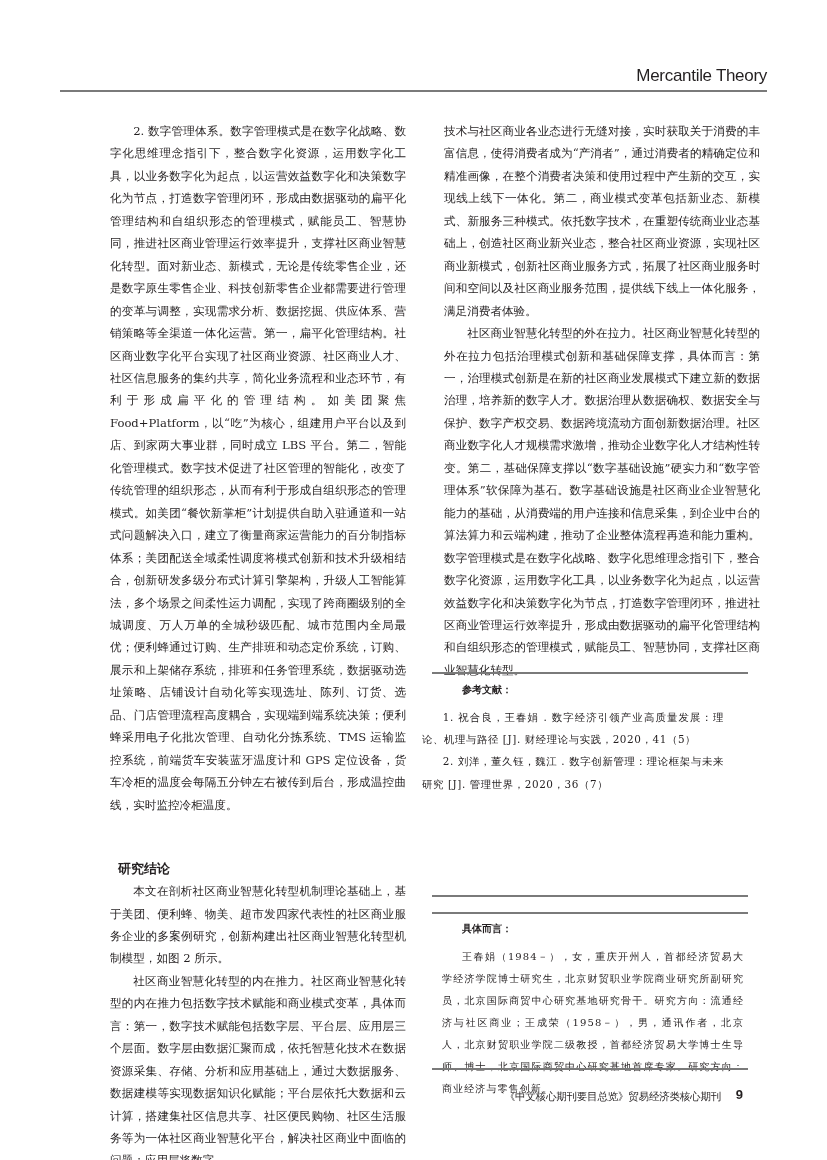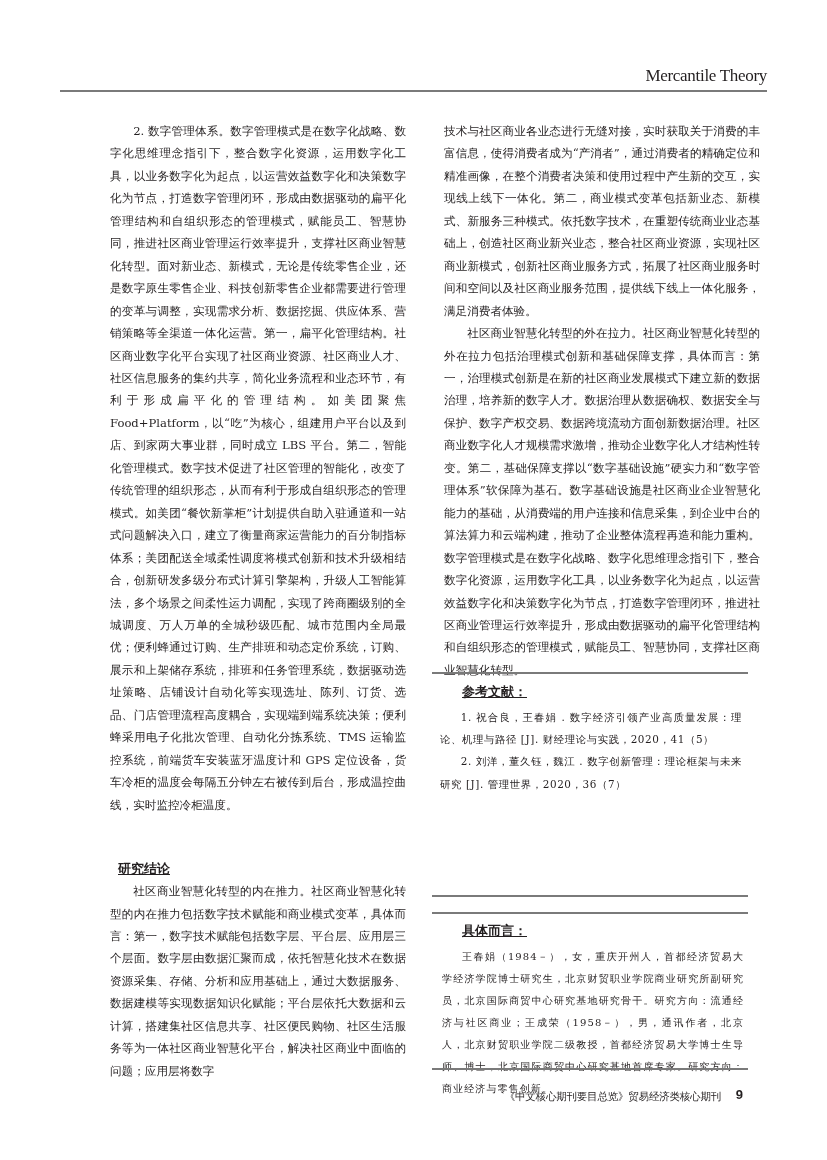--- a/index.html
+++ b/index.html
@@ -1,51 +1,52 @@
 <!DOCTYPE html>
 <html><head>
 <meta charset="utf-8">
 <style>
   html, body { margin: 0; padding: 0; background: #ffffff; }
   body { width: 827px; height: 1160px; position: relative; overflow: hidden;
          font-family: "DejaVu Serif", "Liberation Serif", serif; color: #231f20; }
-  .header-title { position: absolute; right: 60px; top: 66px; font-family: Liberation Serif, serif;
+  .header-title { position: absolute; right: 60px; top: 66px; font-family: Liberation Sans, sans-serif;
                   font-size: 17px; letter-spacing: -0.3px; color: #231f20; }
   .header-rule { position: absolute; left: 60px; width: 707px; top: 90px; height: 0; border-top: 2px solid #7a7a7a; }
   .col { position: absolute; top: 120px; font-size: 11.6px; line-height: 22.45px; text-align: justify; }
   .col-left { left: 110px; width: 296px; }
   .col-right { left: 444px; width: 316px; }
   .para { margin: 0; text-indent: 2em; }
   .para.noindent { text-indent: 0; }
   .section-heading { font-family: "DejaVu Sans", "Liberation Sans", sans-serif; font-size: 13px; font-weight: bold;
-                     margin: 42px 0 0 8px; line-height: 22px; color: #231f20; text-decoration: underline; }
+                     margin: 42px 0 0 8px; line-height: 22px; color: #231f20; }
   .rule { position: absolute; left: 432px; width: 316px; height: 0; border-top: 2px solid #7a7a7a; }
   .box-heading { position: absolute; left: 462px; font-family: "DejaVu Sans", "Liberation Sans", sans-serif;
-                 font-size: 13px; font-weight: bold; color: #231f20; text-decoration: underline; }
-  .refs { position: absolute; left: 440px; width: 302px; top: 706px; font-size: 10.4px; line-height: 22.2px;
+                 font-size: 10px; font-weight: bold; color: #231f20; }
+  .refs { position: absolute; left: 422px; width: 302px; top: 706px; font-size: 10.4px; line-height: 22.2px;
           text-align: justify; letter-spacing: 0.6px; }
   .ref-item { margin: 0; text-indent: 2em; }
   .author { position: absolute; left: 440px; width: 302px; top: 934px; font-size: 10px; line-height: 22px;
             text-align: justify; letter-spacing: 1.1px; text-indent: 2em; margin: 2px; }
   .footer-text { position: absolute; right: 106px; top: 1090px; font-family: "DejaVu Sans", "Liberation Sans", sans-serif;
                  font-size: 10.5px; color: #231f20; letter-spacing: -0.2px; }
   .page-number { position: absolute; right: 84px; top: 1087px; font-family: "Liberation Sans", "DejaVu Sans", sans-serif;
                  font-size: 13px; font-weight: bold; color: #231f20; }
 </style>
 </head>
 <body>
 
 <div>
   <div class="header-title">Mercantile Theory</div>
   <div class="header-rule"></div>
 </div>
 
 <div class="col col-left">
   <p class="para">2. 数字管理体系。数字管理模式是在数字化战略、数字化思维理念指引下，整合数字化资源，运用数字化工具，以业务数字化为起点，以运营效益数字化和决策数字化为节点，打造数字管理闭环，形成由数据驱动的扁平化管理结构和自组织形态的管理模式，赋能员工、智慧协同，推进社区商业管理运行效率提升，支撑社区商业智慧化转型。面对新业态、新模式，无论是传统零售企业，还是数字原生零售企业、科技创新零售企业都需要进行管理的变革与调整，实现需求分析、数据挖掘、供应体系、营销策略等全渠道一体化运营。第一，扁平化管理结构。社区商业数字化平台实现了社区商业资源、社区商业人才、社区信息服务的集约共享，简化业务流程和业态环节，有利于形成扁平化的管理结构。如美团聚焦 Food+Platform，以“吃”为核心，组建用户平台以及到店、到家两大事业群，同时成立 LBS 平台。第二，智能化管理模式。数字技术促进了社区管理的智能化，改变了传统管理的组织形态，从而有利于形成自组织形态的管理模式。如美团“餐饮新掌柜”计划提供自助入驻通道和一站式问题解决入口，建立了衡量商家运营能力的百分制指标体系；美团配送全域柔性调度将模式创新和技术升级相结合，创新研发多级分布式计算引擎架构，升级人工智能算法，多个场景之间柔性运力调配，实现了跨商圈级别的全城调度、万人万单的全城秒级匹配、城市范围内全局最优；便利蜂通过订购、生产排班和动态定价系统，订购、展示和上架储存系统，排班和任务管理系统，数据驱动选址策略、店铺设计自动化等实现选址、陈列、订货、选品、门店管理流程高度耦合，实现端到端系统决策；便利蜂采用电子化批次管理、自动化分拣系统、TMS 运输监控系统，前端货车安装蓝牙温度计和 GPS 定位设备，货车冷柜的温度会每隔五分钟左右被传到后台，形成温控曲线，实时监控冷柜温度。</p>
   <div class="section-heading">研究结论</div>
+  <p class="para">本文在剖析社区商业智慧化转型机制理论基础上，基于美团、便利蜂、物美、超市发四家代表性的社区商业服务企业的多案例研究，创新构建出社区商业智慧化转型机制模型，如图 2 所示。</p>
   <p class="para">社区商业智慧化转型的内在推力。社区商业智慧化转型的内在推力包括数字技术赋能和商业模式变革，具体而言：第一，数字技术赋能包括数字层、平台层、应用层三个层面。数字层由数据汇聚而成，依托智慧化技术在数据资源采集、存储、分析和应用基础上，通过大数据服务、数据建模等实现数据知识化赋能；平台层依托大数据和云计算，搭建集社区信息共享、社区便民购物、社区生活服务等为一体社区商业智慧化平台，解决社区商业中面临的问题；应用层将数字</p>
 </div>
 
 <div class="col col-right">
   <p class="para noindent">技术与社区商业各业态进行无缝对接，实时获取关于消费的丰富信息，使得消费者成为“产消者”，通过消费者的精确定位和精准画像，在整个消费者决策和使用过程中产生新的交互，实现线上线下一体化。第二，商业模式变革包括新业态、新模式、新服务三种模式。依托数字技术，在重塑传统商业业态基础上，创造社区商业新兴业态，整合社区商业资源，实现社区商业新模式，创新社区商业服务方式，拓展了社区商业服务时间和空间以及社区商业服务范围，提供线下线上一体化服务，满足消费者体验。</p>
   <p class="para">社区商业智慧化转型的外在拉力。社区商业智慧化转型的外在拉力包括治理模式创新和基础保障支撑，具体而言：第一，治理模式创新是在新的社区商业发展模式下建立新的数据治理，培养新的数字人才。数据治理从数据确权、数据安全与保护、数字产权交易、数据跨境流动方面创新数据治理。社区商业数字化人才规模需求激增，推动企业数字化人才结构性转变。第二，基础保障支撑以“数字基础设施”硬实力和“数字管理体系”软保障为基石。数字基础设施是社区商业企业智慧化能力的基础，从消费端的用户连接和信息采集，到企业中台的算法算力和云端构建，推动了企业整体流程再造和能力重构。数字管理模式是在数字化战略、数字化思维理念指引下，整合数字化资源，运用数字化工具，以业务数字化为起点，以运营效益数字化和决策数字化为节点，打造数字管理闭环，推进社区商业管理运行效率提升，形成由数据驱动的扁平化管理结构和自组织形态的管理模式，赋能员工、智慧协同，支撑社区商业智慧化转型。</p>
 </div>
 
 <div class="rule" style="top:672px;"></div>
 <div class="box-heading" style="top:683px;">参考文献：</div>

